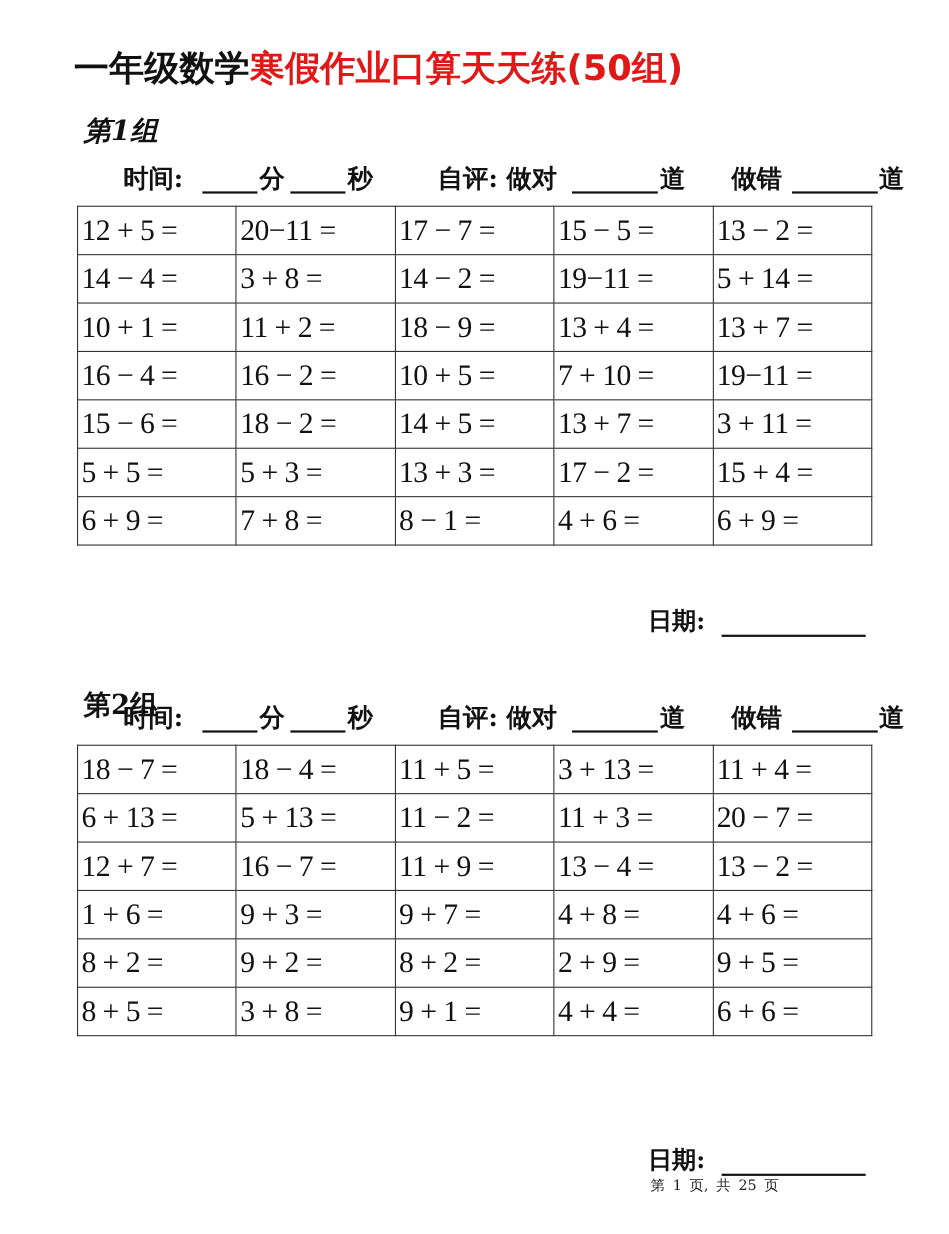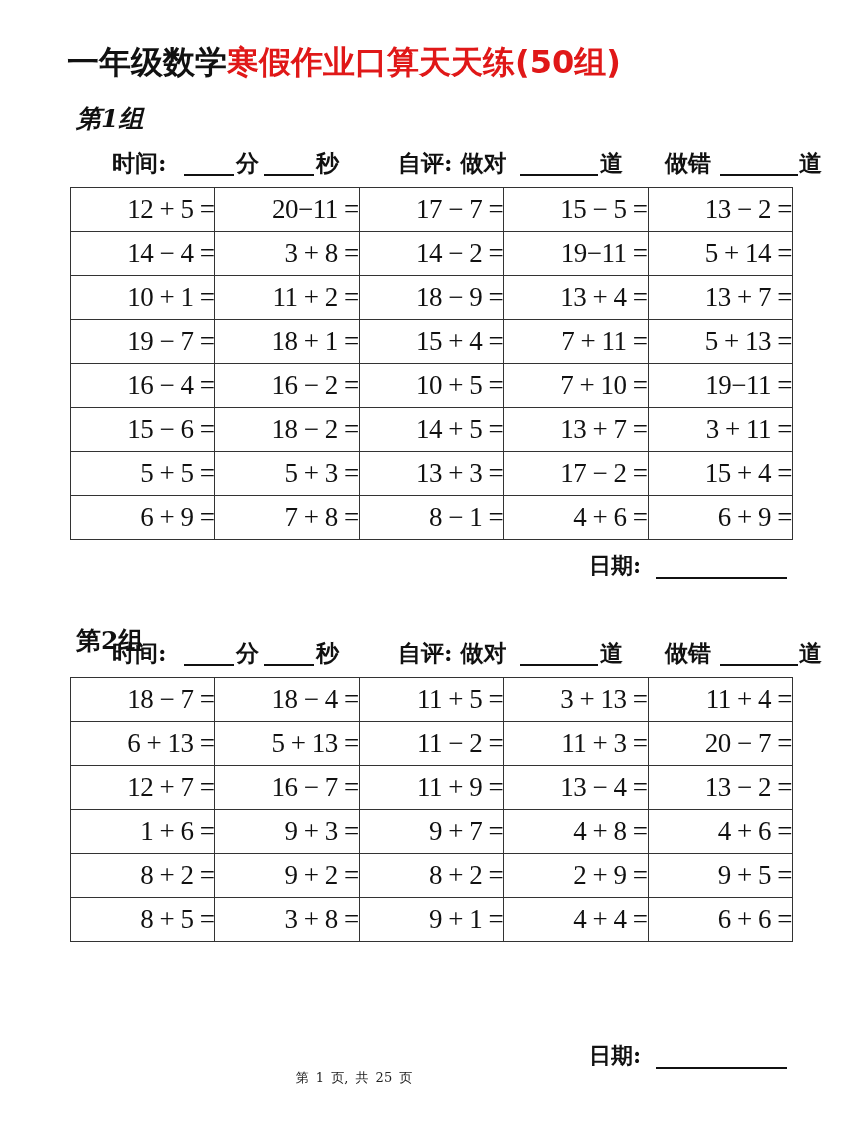--- a/index.html
+++ b/index.html
@@ -4,25 +4,25 @@
 <style>
   html, body { margin: 0; padding: 0; background: #ffffff; }
   body { width: 863px; height: 1122px; position: relative; overflow: hidden; font-family: "DejaVu Serif", "Liberation Serif", serif; color: #111; }
   .title { position: absolute; left: 0; width: 688px; top: 40px; text-align: center; font-family: "DejaVu Sans", "Liberation Sans", sans-serif; font-weight: bold; font-size: 32px; letter-spacing: 0px; line-height: 44px; }
   .title .black { color: #111111; }
   .title .red { color: #e01818; }
   .group-title { position: absolute; left: 76px; font-family: "DejaVu Serif", "Liberation Serif", serif; font-weight: bold; font-size: 25px; line-height: 34px; }
   .info-row { position: absolute; left: 76px; width: 716px; height: 34px; font-family: "DejaVu Serif", "Liberation Serif", serif; font-weight: bold; font-size: 23px; line-height: 34px; white-space: nowrap; margin-left: 36px; }
   .info-row span { position: absolute; top: 0; }
   .blank { position: absolute; border-bottom: 2px solid #111; height: 26px; }
-  table.quiz { position: absolute; left: 70px; width: 723px; border-collapse: collapse; table-layout: fixed; text-align: right; }
+  table.quiz { position: absolute; left: 70px; width: 723px; border-collapse: collapse; table-layout: fixed; }
   table.quiz td { border: 1.5px solid #333; height: 43px; padding: 0 0 0 3px; font-family: "Liberation Serif", "DejaVu Serif", serif; font-size: 27px; line-height: 43px; white-space: nowrap; overflow: hidden; letter-spacing: -0.5px; }
   .date-row { position: absolute; left: 589px; font-family: "DejaVu Serif", "Liberation Serif", serif; font-weight: bold; font-size: 22px; line-height: 30px; }
   .date-line { position: absolute; left: 656px; width: 131px; border-bottom: 2px solid #111; }
-  .footer { position: absolute; top: 1069px; left: 0; width: 708px; text-align: center; font-family: "DejaVu Serif", "Liberation Serif", serif; font-size: 13px; color: #222; word-spacing: 3px; }
+  .footer { position: absolute; top: 1069px; left: 0; width: 708px; text-align: right; font-family: "DejaVu Serif", "Liberation Serif", serif; font-size: 13px; color: #222; word-spacing: 3px; }
 </style>
 </head>
 <body>
 
 <div class="title">
   <span class="black">一年级数学</span><span class="red">寒假作业口算天天练(50组)</span>
 </div>
 
 <div class="group-title" style="top:102px;font-style:italic;">第1组</div>
 
@@ -55,27 +55,20 @@
       <td>14 − 2 =</td>
       <td>19−11 =</td>
       <td>5 + 14 =</td>
     </tr>
     <tr>
       <td>10 + 1 =</td>
       <td>11 + 2 =</td>
       <td>18 − 9 =</td>
       <td>13 + 4 =</td>
       <td>13 + 7 =</td>
-    </tr>
-    <tr>
-      <td>19 − 7 =</td>
-      <td>18 + 1 =</td>
-      <td>15 + 4 =</td>
-      <td>7 + 11 =</td>
-      <td>5 + 13 =</td>
     </tr>
     <tr>
       <td>16 − 4 =</td>
       <td>16 − 2 =</td>
       <td>10 + 5 =</td>
       <td>7 + 10 =</td>
       <td>19−11 =</td>
     </tr>
     <tr>
       <td>15 − 6 =</td>

